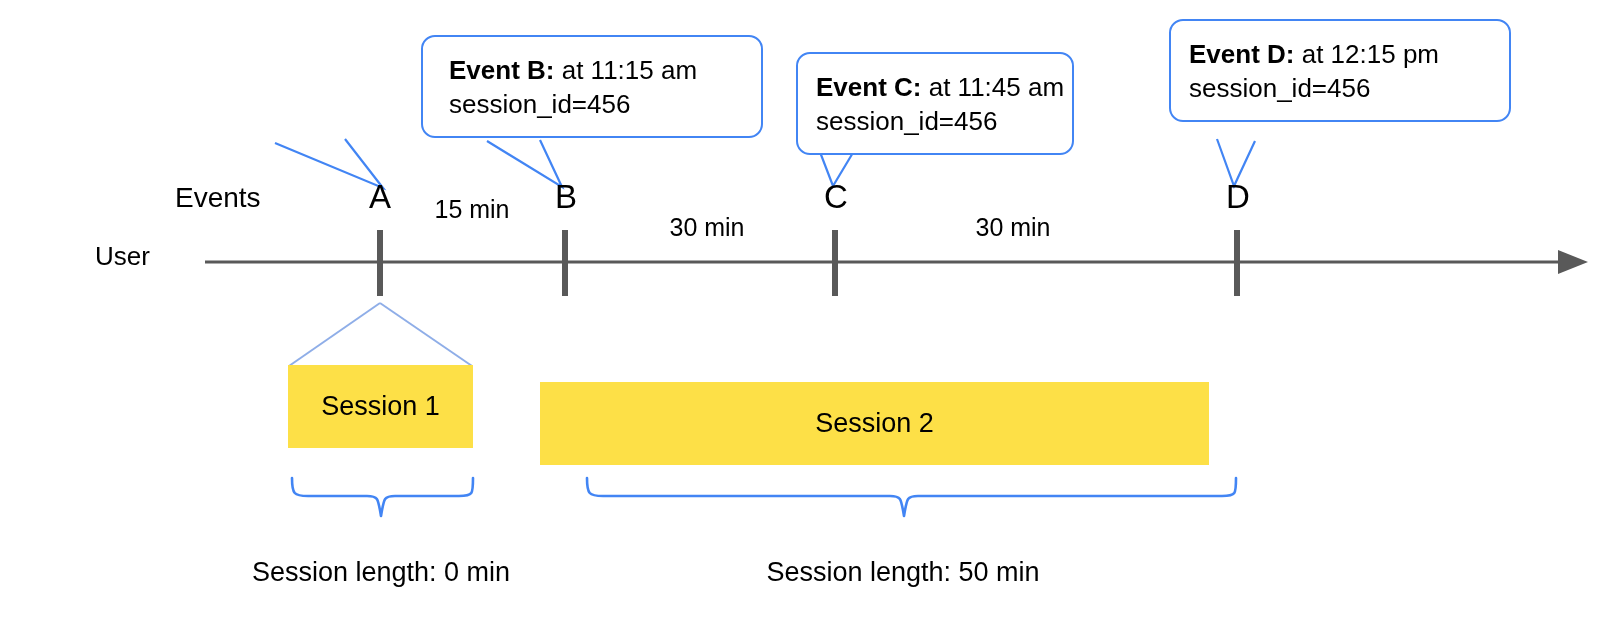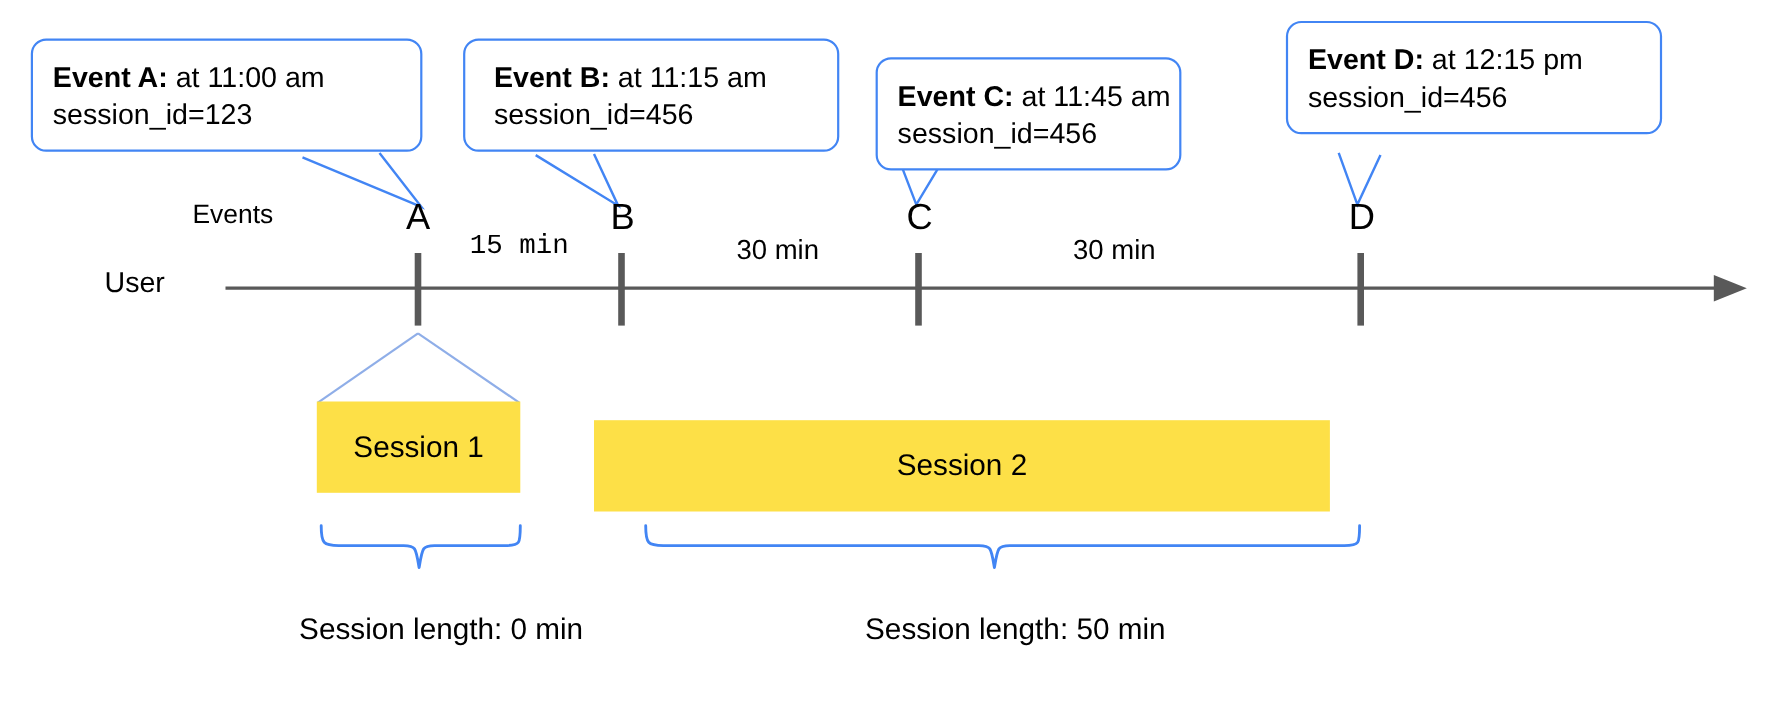--- a/index.html
+++ b/index.html
@@ -45,21 +45,21 @@
   }
 
   
   .row-label {
     position: absolute;
     color: #000000;
     white-space: nowrap;
     z-index: 2;
   }
   .events-label {
-    font-size: 24px;
+    font-size: 28px;
   }
   .user-label {
     font-size: 26px;
   }
   .event-letter {
     position: absolute;
     font-size: 33px;
     color: #000000;
     text-align: center;
     transform: translateX(-50%);
@@ -89,21 +89,20 @@
 
   
   .session-length {
     position: absolute;
     font-size: 27px;
     color: #000000;
     white-space: nowrap;
     text-align: left;
     transform: translateX(-50%);
     z-index: 2;
-    margin-left: 20px;
   }
 </style>
 </head>
 <body>
 
 <div id="canvas">
 
   <svg id="vector-layer" viewBox="0 0 1614 642" xmlns="http://www.w3.org/2000/svg">
 
     <g>
@@ -148,24 +147,20 @@
       <path d="M 587 478
                C 587 494, 589 496, 603 496
                L 890 496
                C 901 496, 901 498, 904 516
                C 907 498, 907 496, 918 496
                L 1222 496
                C 1236 496, 1236 494, 1236 478"></path>
     </g>
   </svg>
 
-  <div class="callout" style="left:28px; top:35px; width:356px;">
-    <span class="lead">Event A:</span><span> at 11:00 am</span><br>
-    <span>session_id=123</span>
-  </div>
 
   <div class="callout" style="left:421px; top:35px; width:342px;padding-left:26px;">
     <span class="lead">Event B:</span><span> at 11:15 am</span><br>
     <span>session_id=456</span>
   </div>
 
   <div class="callout" style="left:796px; top:52px; width:278px;">
     <span class="lead">Event C:</span><span> at 11:45 am</span><br>
     <span>session_id=456</span>
   </div>
@@ -177,21 +172,21 @@
 
   <div class="row-label events-label" style="left:175px; top:182px;">Events</div>
 
   <div class="row-label user-label" style="left:95px; top:241px;">User</div>
 
   <div class="event-letter" style="left:380px; top:178px;">A</div>
   <div class="event-letter" style="left:566px; top:178px;">B</div>
   <div class="event-letter" style="left:836px; top:178px;">C</div>
   <div class="event-letter" style="left:1238px; top:178px;">D</div>
 
-  <div class="interval-label" style="left:472px; top:209px;font-family:Liberation Mono, monospace;">15 min</div>
+  <div class="interval-label" style="left:472px; top:195px;">15 min</div>
   <div class="interval-label" style="left:707px; top:213px;">30 min</div>
   <div class="interval-label" style="left:1013px; top:213px;">30 min</div>
 
   <div class="session-bar" style="left:288px; top:365px; width:185px; height:83px;">
     <span>Session 1</span>
   </div>
 
   <div class="session-bar" style="left:540px; top:365px; width:669px; height:83px;margin-top:17px;">
     <span>Session 2</span>
   </div>

